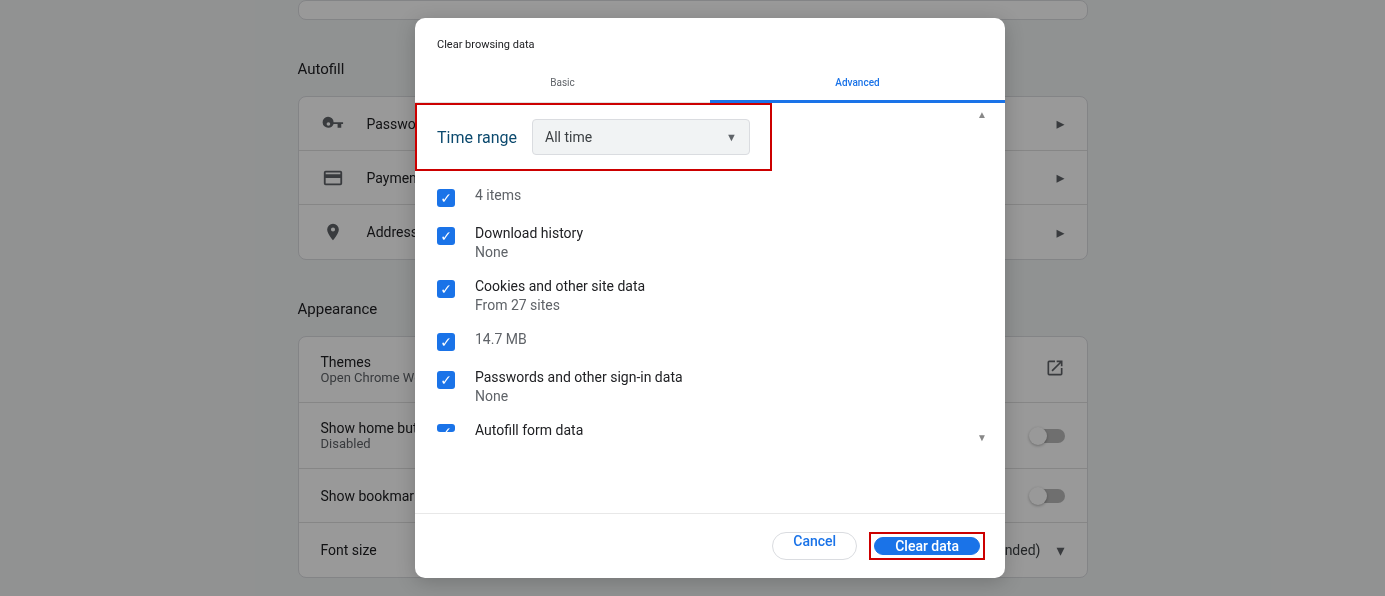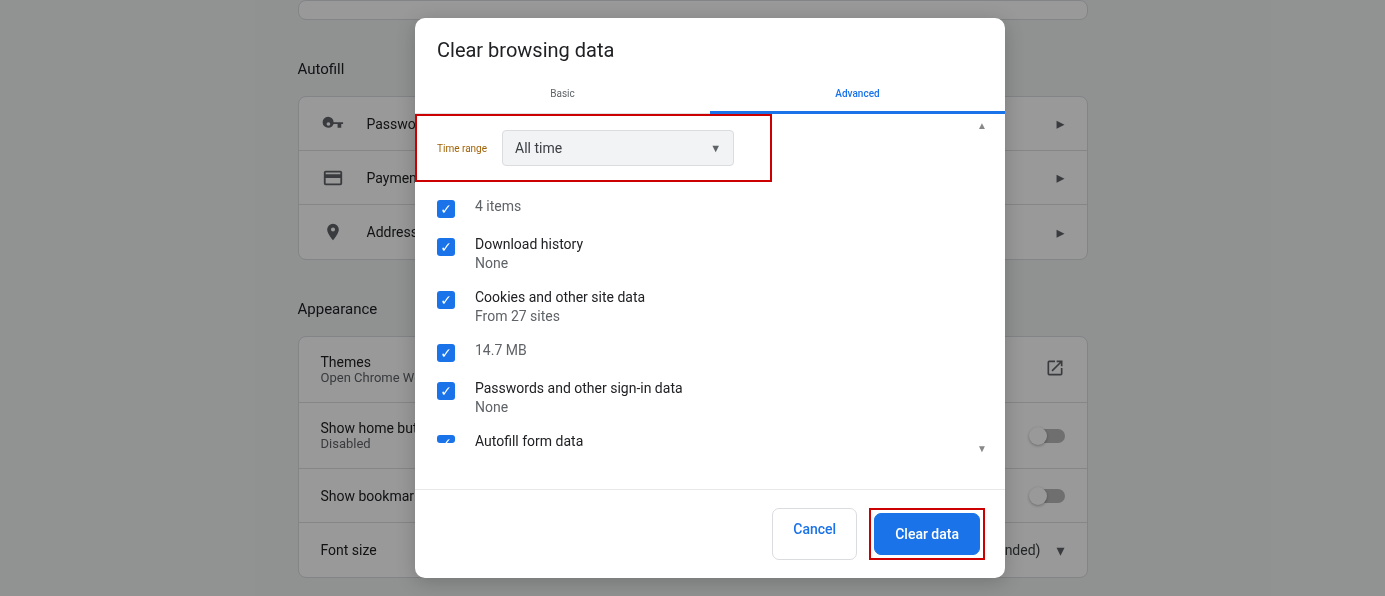--- a/index.html
+++ b/index.html
@@ -106,21 +106,21 @@
       width: 590px;
       left: 415px;
       top: 18px;
       box-shadow: 0 4px 20px rgba(0,0,0,0.2);
       display: flex;
       flex-direction: column;
       height: 560px;
     }
     .dialog-title {
       padding: 20px 22px 12px 22px;
-      font-size: 20px;
+      font-size: 11px;
       color: #202124;
     }
     .tabs {
       display: flex;
       border-bottom: 1px solid #e0e0e0;
     }
     .tab {
       flex: 1;
       text-align: center;
       padding: 14px 0;
@@ -151,22 +151,22 @@
       align-items: center;
       gap: 15px;
       padding: 14px 0;
       border: 2px solid #cc0000;
       margin-left: -22px;
       padding-left: 20px;
       padding-right: 20px;
       width: 357px;
     }
     .time-range-label {
-      font-size: 10px;
-      color: #a16207;
+      font-size: 16px;
+      color: #0c4a6e;
     }
     .time-select {
       flex: 1;
       max-width: 232px;
       background: #f1f3f4;
       border: 1px solid #dadce0;
       border-radius: 4px;
       padding: 9px 12px;
       font-size: 14px;
       color: #3c4043;
@@ -208,22 +208,22 @@
       color: #5f6368;
     }
     .dialog-footer {
       display: flex;
       justify-content: flex-end;
       gap: 12px;
       padding: 18px 20px;
       border-top: 1px solid #e8e8e8;
     }
     .btn {
-      padding: 12px 20px;
-      border-radius: 7px;
+      padding: 0 20px;
+      border-radius: 15px;
       font-size: 14px;
       cursor: pointer;
       font-weight: 500;
     }
     .btn-cancel {
       background: #fff;
       border: 1px solid #dadce0;
       color: #1a73e8;
     }
     .btn-primary-wrap {

